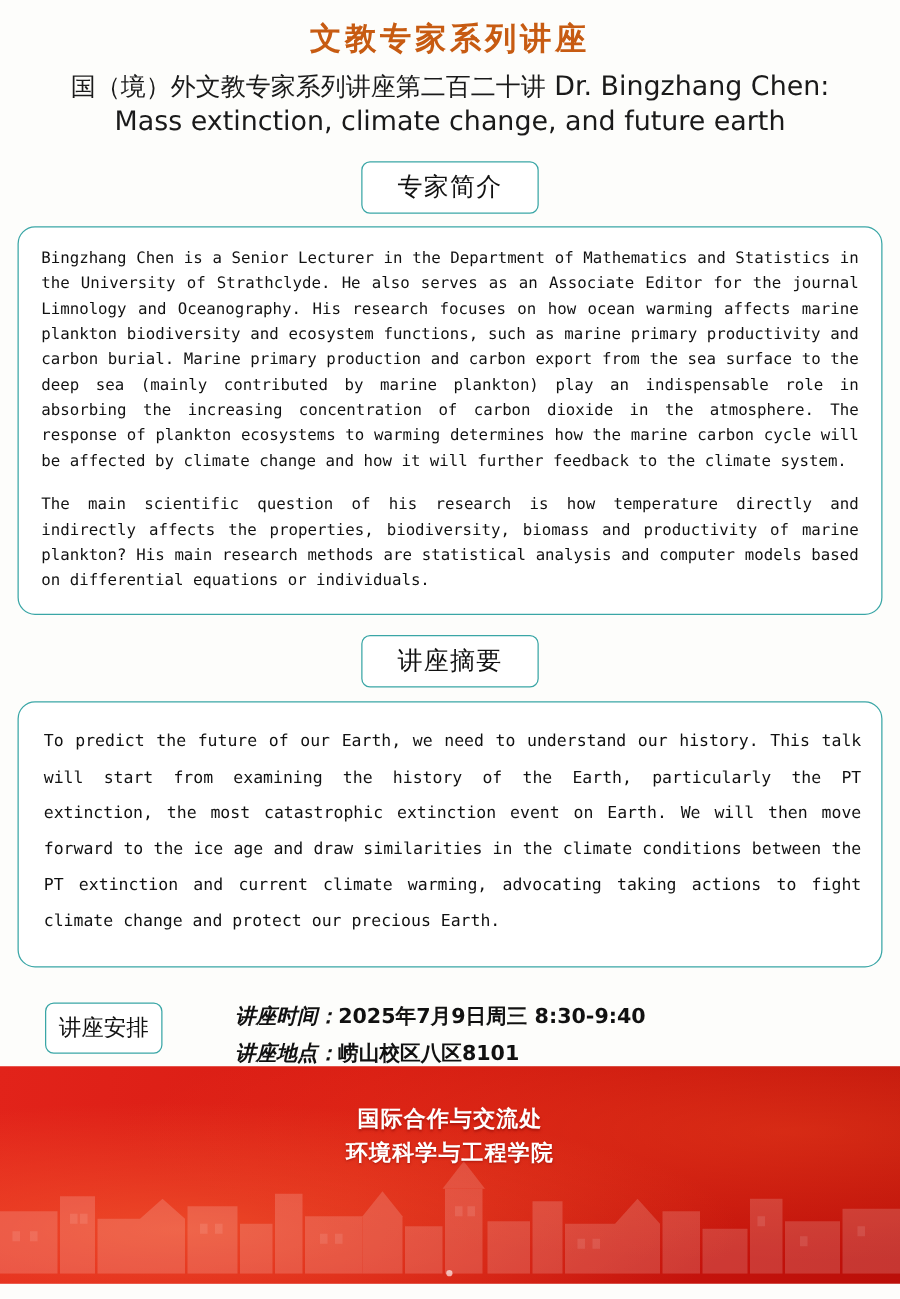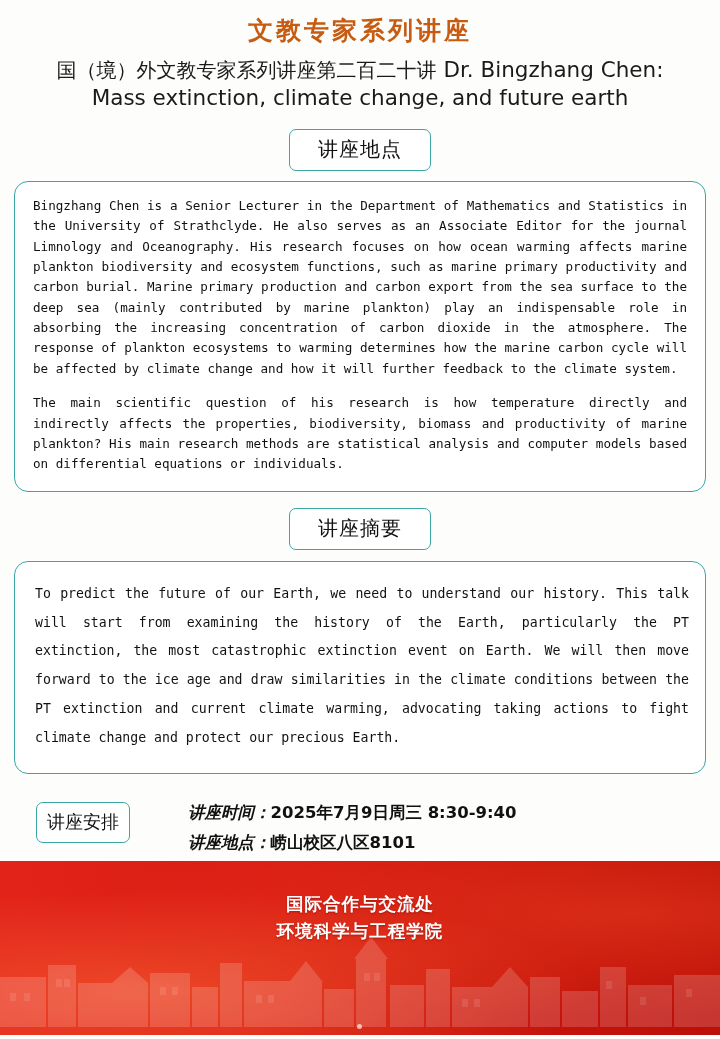--- a/index.html
+++ b/index.html
@@ -151,21 +151,21 @@
   }
   .schedule-value {
     color: #111;
     text-align: right;
   }
 
   
   .footer {
     position: absolute;
     left: 0;
-    bottom: 4px;
+    bottom: 12px;
     width: 720px;
     height: 174px;
     overflow: hidden;
     background: linear-gradient(100deg, #e2231a 0%, #d81c13 40%, #c8140d 70%, #bb0f09 100%);
   }
   .footer-glow {
     position: absolute;
     left: 0; top: 0; right: 0; bottom: 0;
     background:
       radial-gradient(ellipse at 20% 75%, rgba(255,120,60,0.45) 0%, rgba(255,120,60,0) 55%),
@@ -217,21 +217,21 @@
   <div class="title-wrap">
     <div class="title-line">
       <span class="title-cn">国（境）外文教专家系列讲座第二百二十讲</span>
       <span class="title-en">Dr. Bingzhang Chen:</span>
     </div>
     <div class="title-line">
       <span class="title-en">Mass extinction, climate change, and future earth</span>
     </div>
   </div>
 
-  <div class="section-head">讲座地点</div>
+  <div class="section-head">专家简介</div>
   <div class="panel">
     <p>Bingzhang Chen is a Senior Lecturer in the Department of Mathematics and Statistics in the University of Strathclyde. He also serves as an Associate Editor for the journal Limnology and Oceanography. His research focuses on how ocean warming affects marine plankton biodiversity and ecosystem functions, such as marine primary productivity and carbon burial. Marine primary production and carbon export from the sea surface to the deep sea (mainly contributed by marine plankton) play an indispensable role in absorbing the increasing concentration of carbon dioxide in the atmosphere. The response of plankton ecosystems to warming determines how the marine carbon cycle will be affected by climate change and how it will further feedback to the climate system.</p>
     <p>The main scientific question of his research is how temperature directly and indirectly affects the properties, biodiversity, biomass and productivity of marine plankton? His main research methods are statistical analysis and computer models based on differential equations or individuals.</p>
   </div>
 
   <div class="section-head">讲座摘要</div>
   <div class="panel abstract-panel">
     <p>To predict the future of our Earth, we need to understand our history. This talk will start from examining the history of the Earth, particularly the PT extinction, the most catastrophic extinction event on Earth. We will then move forward to the ice age and draw similarities in the climate conditions between the PT extinction and current climate warming, advocating taking actions to fight climate change and protect our precious Earth.</p>
   </div>
 

